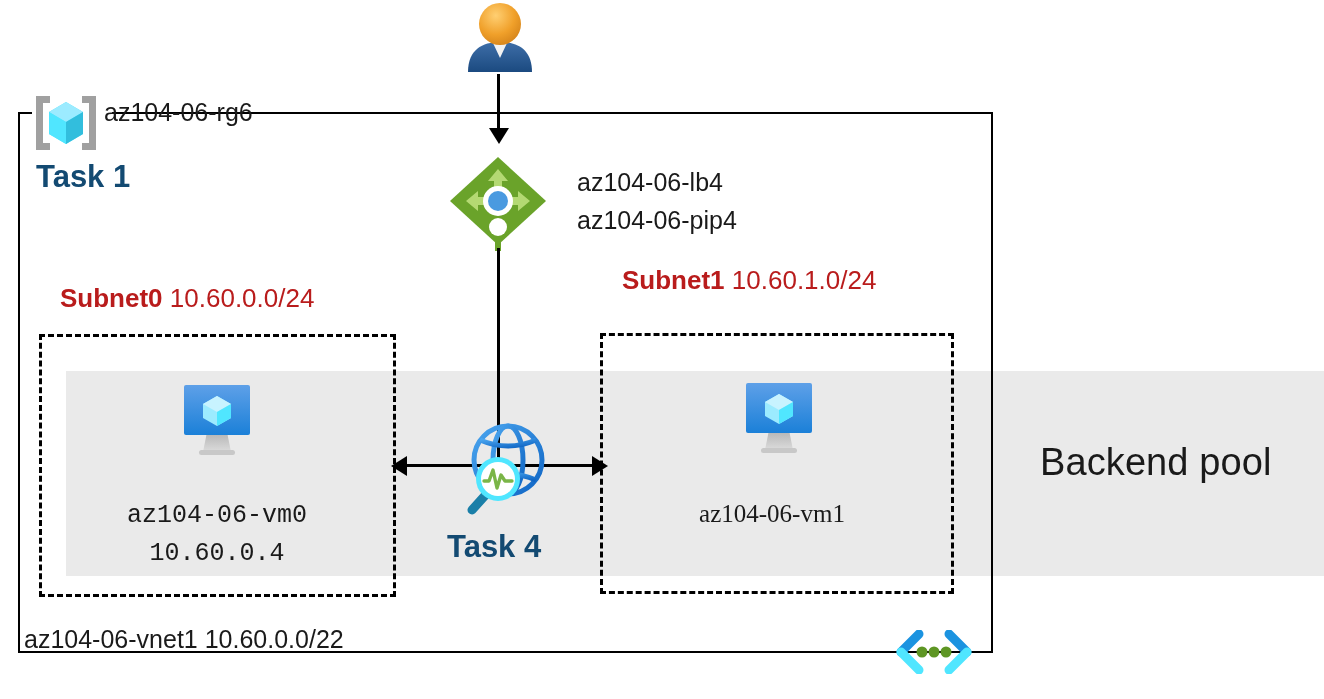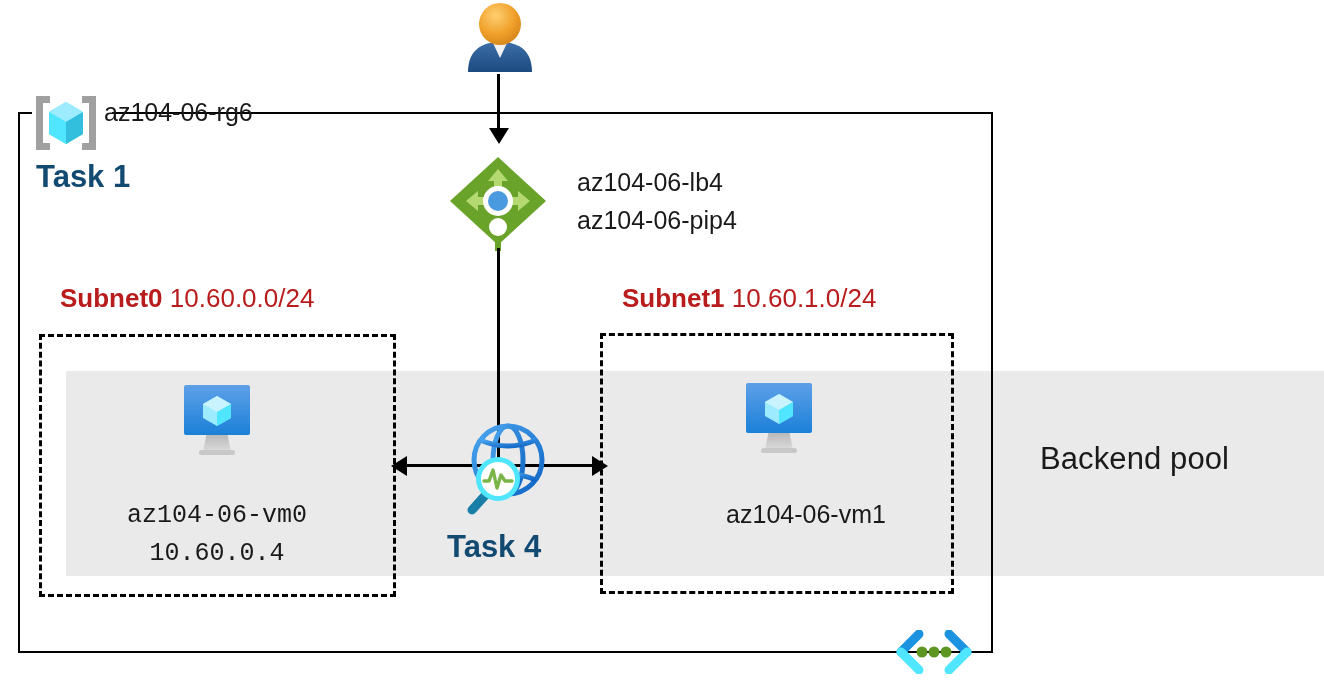--- a/index.html
+++ b/index.html
@@ -21,21 +21,21 @@
   .backend-band {
     left: 66px;
     top: 371px;
     width: 1258px;
     height: 205px;
     background: #eaeaea;
   }
   .backend-pool-label {
     left: 1040px;
     top: 441px;
-    font-size: 31px;
+    font-size: 38px;
     color: #1a1a1a;
     white-space: nowrap;
     letter-spacing: 0.1px;
   }
 
   
   .rg-left {
     left: 18px; top: 112px;
     width: 2px; height: 541px;
     background: #000000;
@@ -114,21 +114,21 @@
   }
 
   
   .subnet-heading {
     font-size: 26px;
     color: #b91c1c;
     white-space: nowrap;
   }
   .subnet-heading b { font-weight: bold; }
   .subnet0-heading { left: 60px; top: 283px; }
-  .subnet1-heading { left: 622px; top: 283px; }
+  .subnet1-heading { left: 622px; top: 265px; }
 
   
   .subnet-box {
     border: 3px dashed #000000;
     box-sizing: border-box;
     background: transparent;
   }
   .subnet0-box { left: 39px; top: 334px; width: 357px; height: 263px; }
   .subnet1-box { left: 600px; top: 333px; width: 354px; height: 261px; }
 
@@ -139,21 +139,21 @@
 
   
   .vm-label {
     font-size: 25px;
     color: #1a1a1a;
     text-align: center;
     line-height: 38px;
     white-space: nowrap;
   }
   .vm0-label { left: 77px; top: 497px; width: 280px; font-family: Liberation Mono, monospace; }
-  .vm1-label { left: 666px; top: 495px; width: 280px; }
+  .vm1-label { left: 632px; top: 495px; width: 280px; font-family: Liberation Serif, serif; }
 
   
   .nw-icon { left: 456px; top: 420px; width: 96px; height: 100px; }
 
   
   .dbl-arrow-line {
     left: 404px; top: 464px;
     width: 190px; height: 3px;
     background: #000000;
   }
@@ -337,20 +337,21 @@
 
       <line x1="16" y1="90" x2="34" y2="70" stroke="#1a7fa8" stroke-width="9" stroke-linecap="round"></line>
       <circle cx="42" cy="59" r="22" fill="#50e6ff"></circle>
       <circle cx="42" cy="59" r="17" fill="#ffffff"></circle>
       <polyline points="28,61 33,61 37,50 41,68 45,55 49,61 56,61" fill="none" stroke="#7ab547" stroke-width="3.4" stroke-linejoin="round" stroke-linecap="round"></polyline>
     </svg>
   </div>
 
   <div class="abs task-label task2">Task 4</div>
 
+  <div class="abs vnet-label">az104-06-vnet1 10.60.0.0/22</div>
 
   <div class="abs vnet-icon">
     <svg width="82" height="44" viewBox="0 0 82 44">
 
       <line x1="26" y1="4" x2="8" y2="22" stroke="#1b93e0" stroke-width="9" stroke-linecap="round"></line>
       <line x1="8" y1="22" x2="26" y2="40" stroke="#50e6ff" stroke-width="9" stroke-linecap="round"></line>
 
       <line x1="56" y1="4" x2="74" y2="22" stroke="#1b93e0" stroke-width="9" stroke-linecap="round"></line>
       <line x1="74" y1="22" x2="56" y2="40" stroke="#50e6ff" stroke-width="9" stroke-linecap="round"></line>
 

